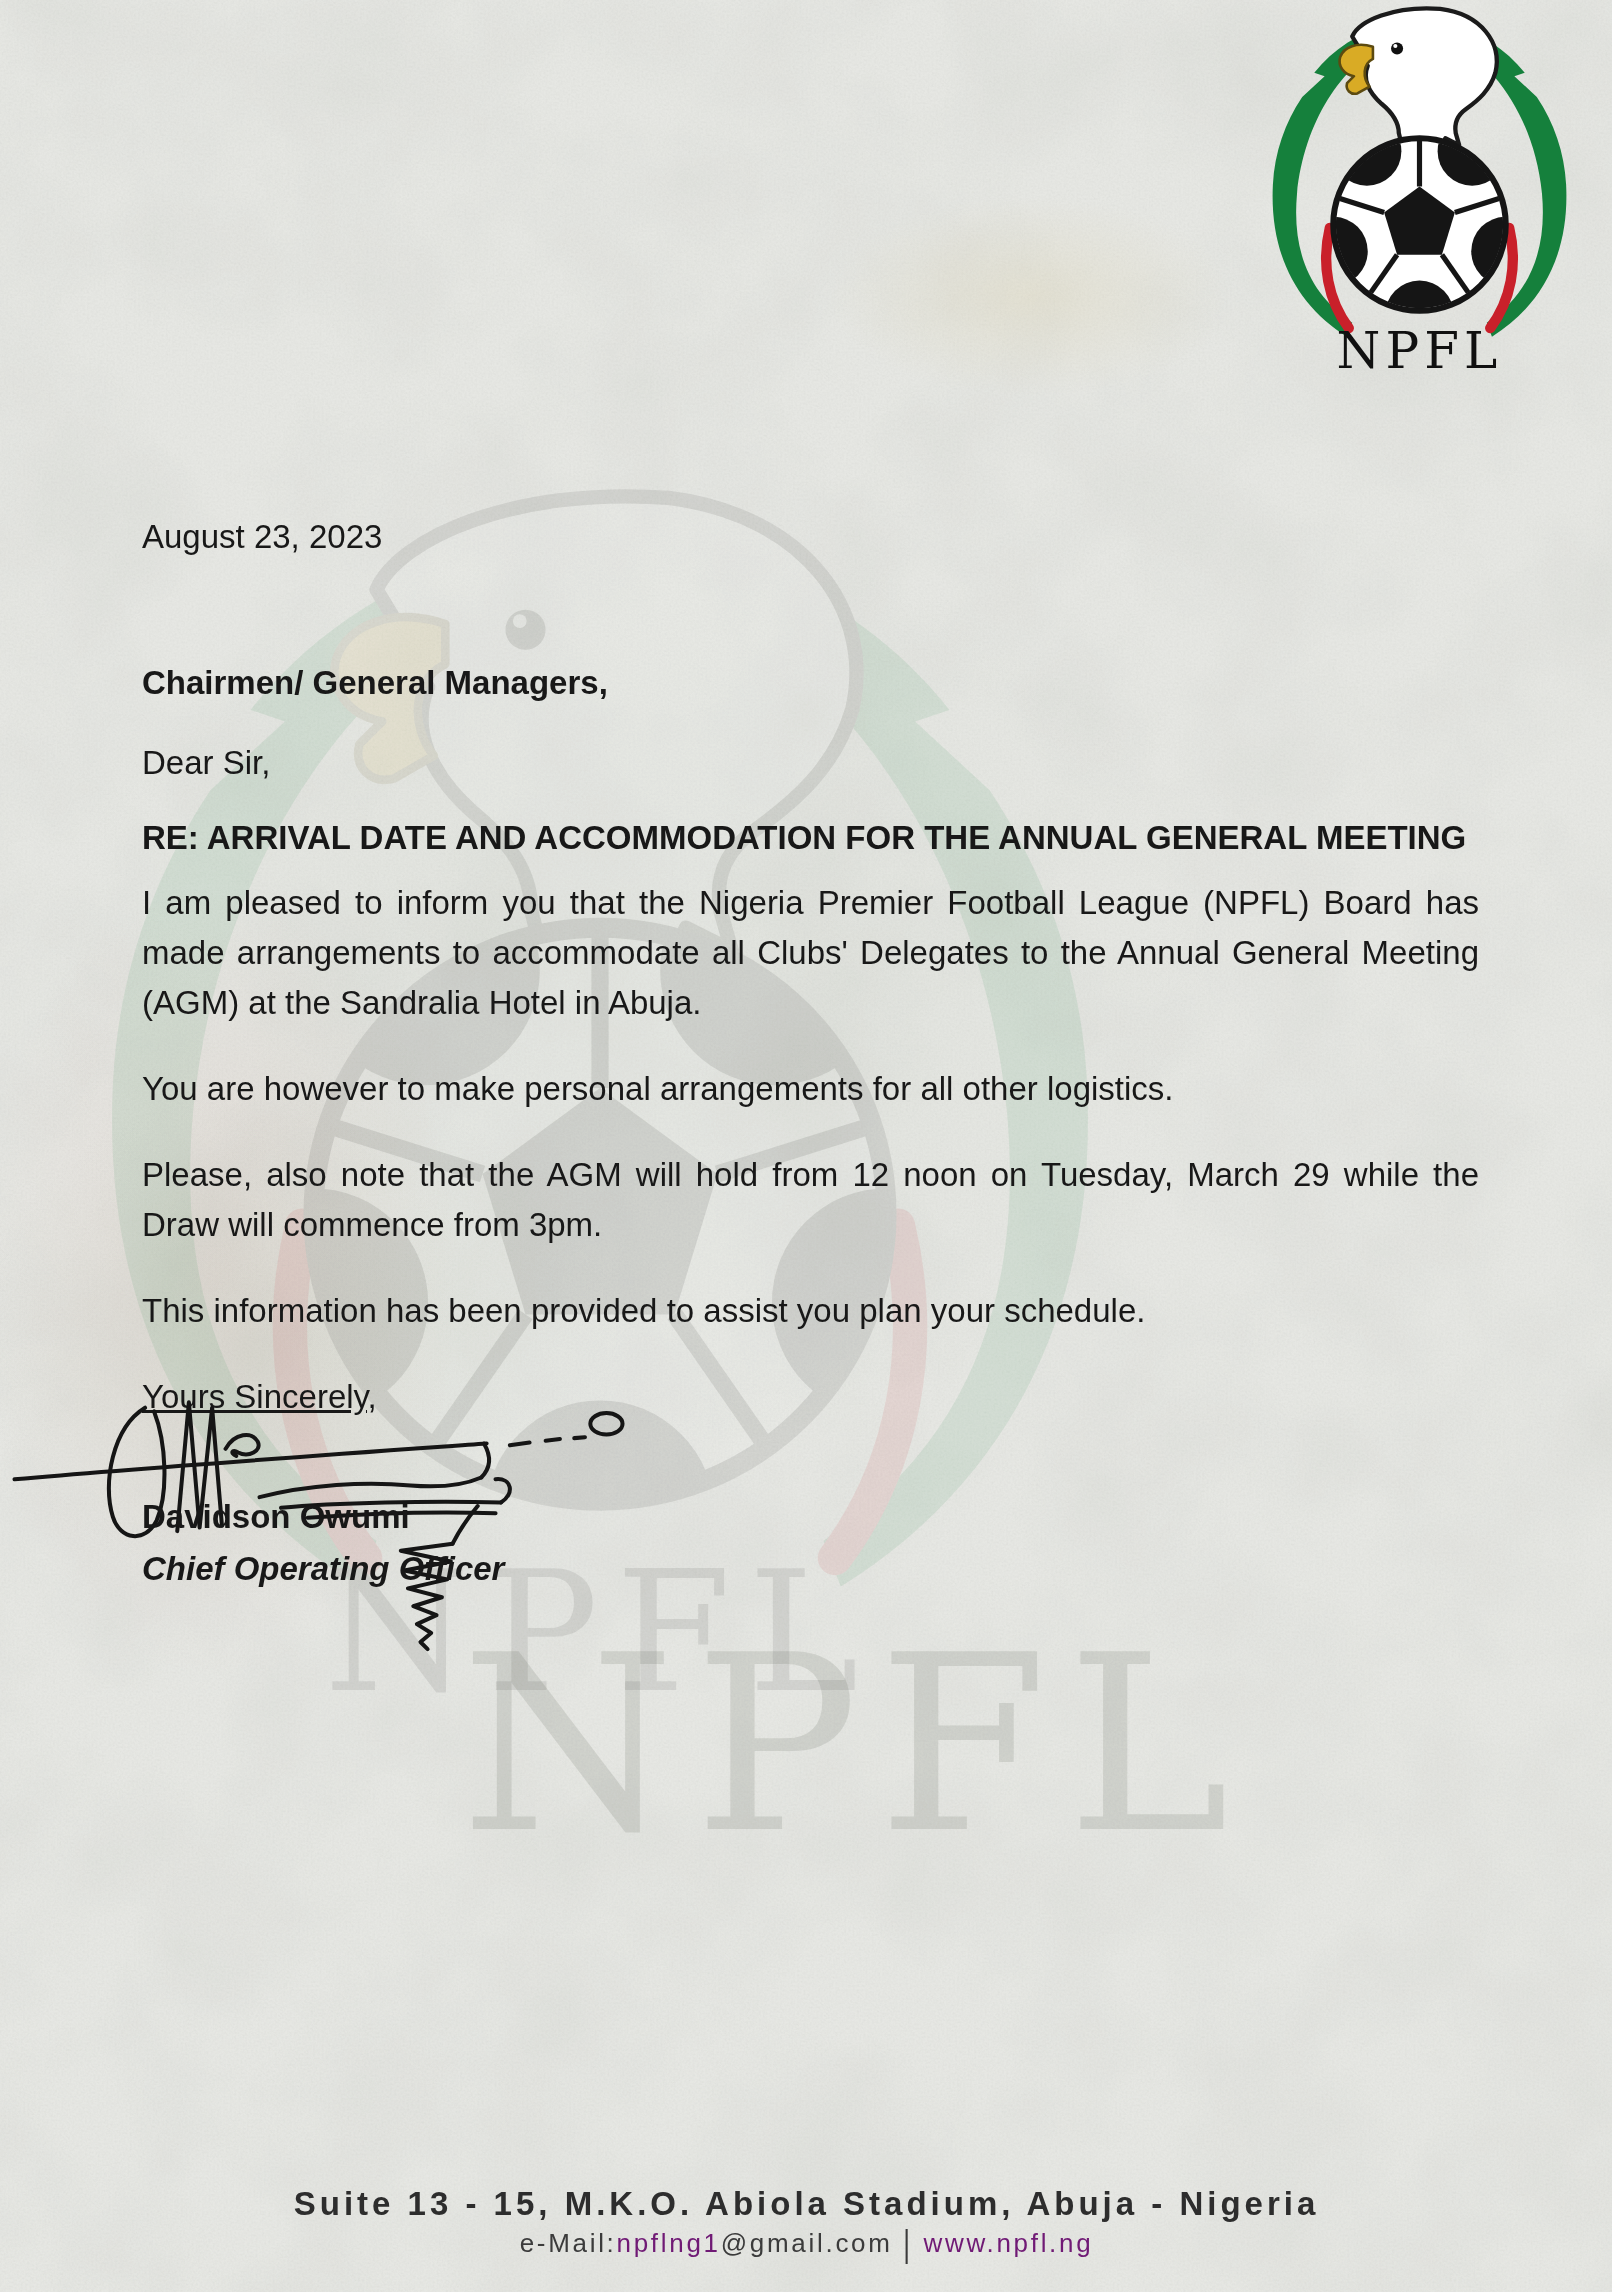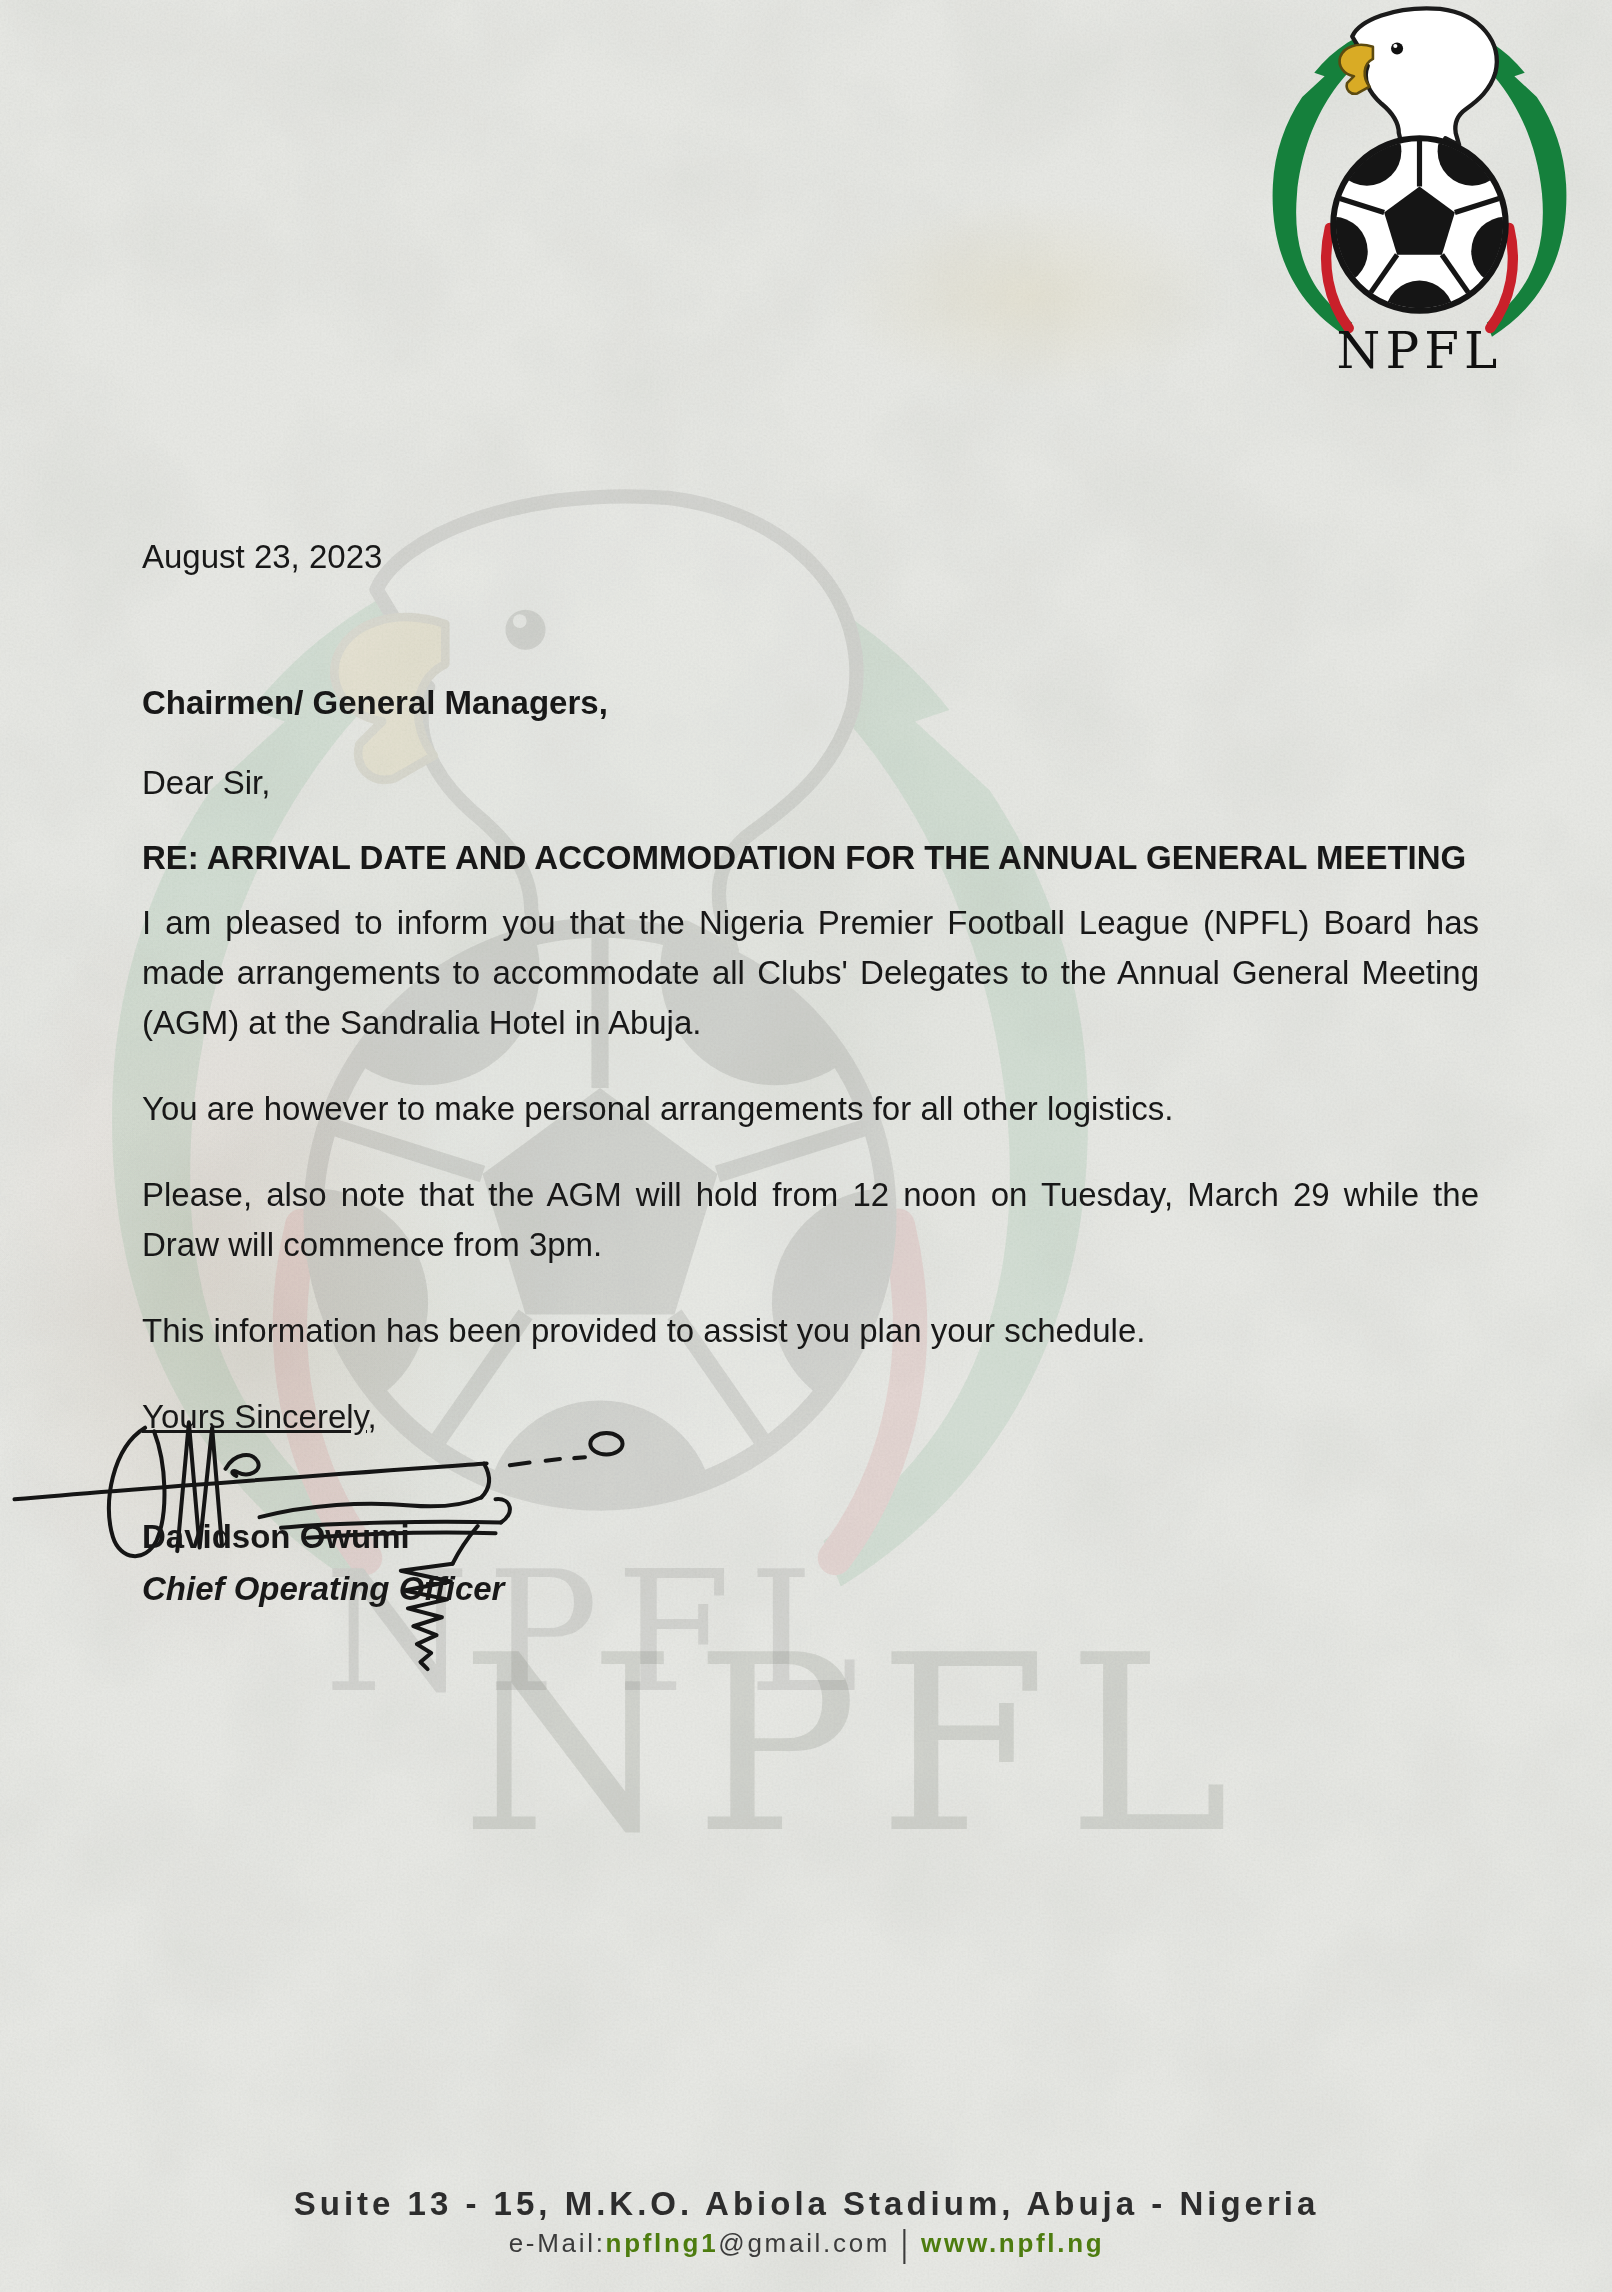--- a/index.html
+++ b/index.html
@@ -19,39 +19,39 @@
   }
   .logo-watermark { position:absolute; top:475px; left:27px; width:1146px; opacity:0.085; z-index:1; }
   .npfl-text-watermark {
     position:absolute; top:1603px; left:461px; z-index:1;
     font-family:"DejaVu Serif", serif; font-size:244px; font-weight:400;
     letter-spacing:19.7px; color:rgba(95,98,88,0.16); white-space:nowrap;
   }
   .brand-logo { position:absolute; top:1.8px; left:1247px; width:345px; z-index:2; }
 
   .content {
-    position:absolute; left:142px; right:134px; top:532px; z-index:2;
+    position:absolute; left:142px; right:134px; top:512px; z-index:2;
     font-size:33px; line-height:50px;
   }
   .date       { margin-bottom:96px; }
   .recip1     { font-weight:700; margin-bottom:30px; }
   .recip2     { margin-bottom:16px; }
   .salutation { margin-bottom:25px; }
   .subject    { font-weight:700; margin-bottom:15px; }
   p.body-par  { margin:0 0 36px 0; text-align:justify; }
   .closing    { margin:0;text-decoration:underline; }
   .sig-wrap   { position:relative; height:70px; }
   .sig-svg    { position:absolute; left:-130px; top:-25px; width:681px; height:304px; overflow:visible; }
   .sig-name   { font-weight:700; position:relative; z-index:1; }
   .sig-title  { font-weight:700; font-style:italic; margin-top:1.8px; position:relative; z-index:1; }
 
   .footer { position:absolute; left:0; right:0; top:2185px; text-align:center; z-index:2; color:#2d2d2d; }
   .footer-line1 { font-weight:700; font-size:33px; letter-spacing:4px; }
   .footer-line2 { font-size:26px; letter-spacing:2.7px; margin-top:5.4px; color:#3b3b3b; font-weight:400; }
-  .footer-line2 .b { font-weight:700; color:#4d7c0f; }
+  .footer-line2 .b { font-weight:400; color:#701a75; }
   .sep { display:inline-block; transform:scaleY(1.45); margin:0 10.7px; font-weight:400; }
 </style>
 </head>
 <body>
 
 <div class="page">
 
   <svg class="texture" width="1613" height="2293" viewBox="0 0 1801 2560">
     <defs>
       <filter id="mottle" x="0" y="0" width="100%" height="100%">

